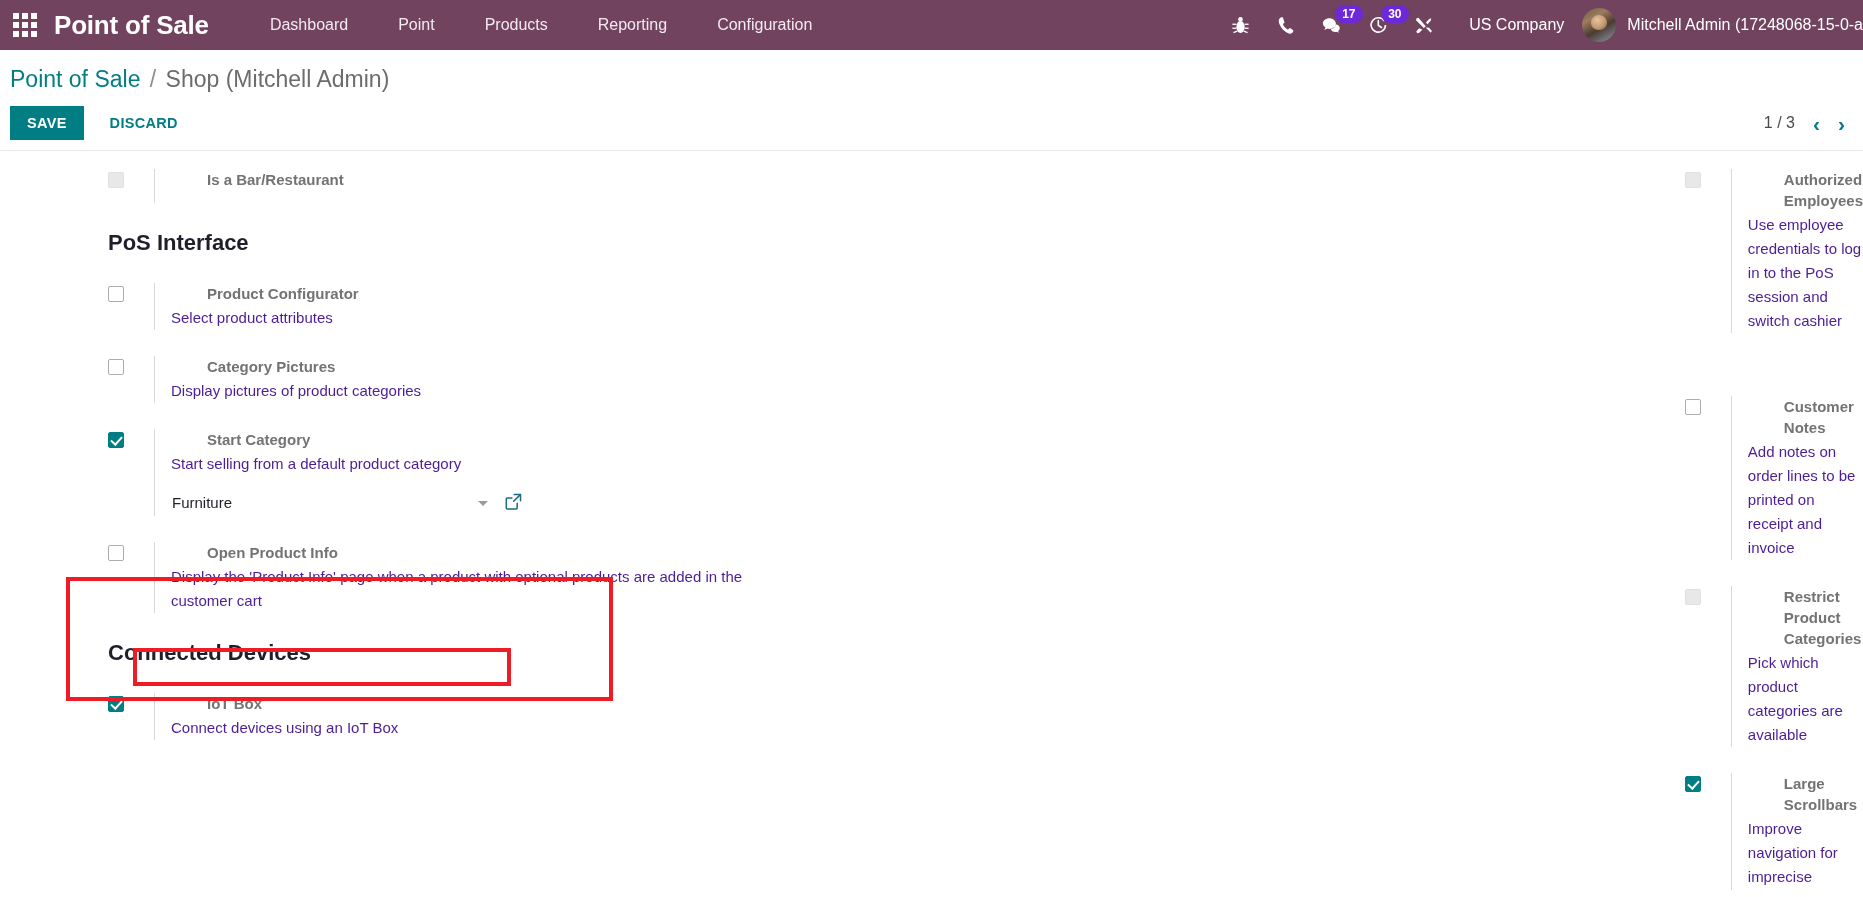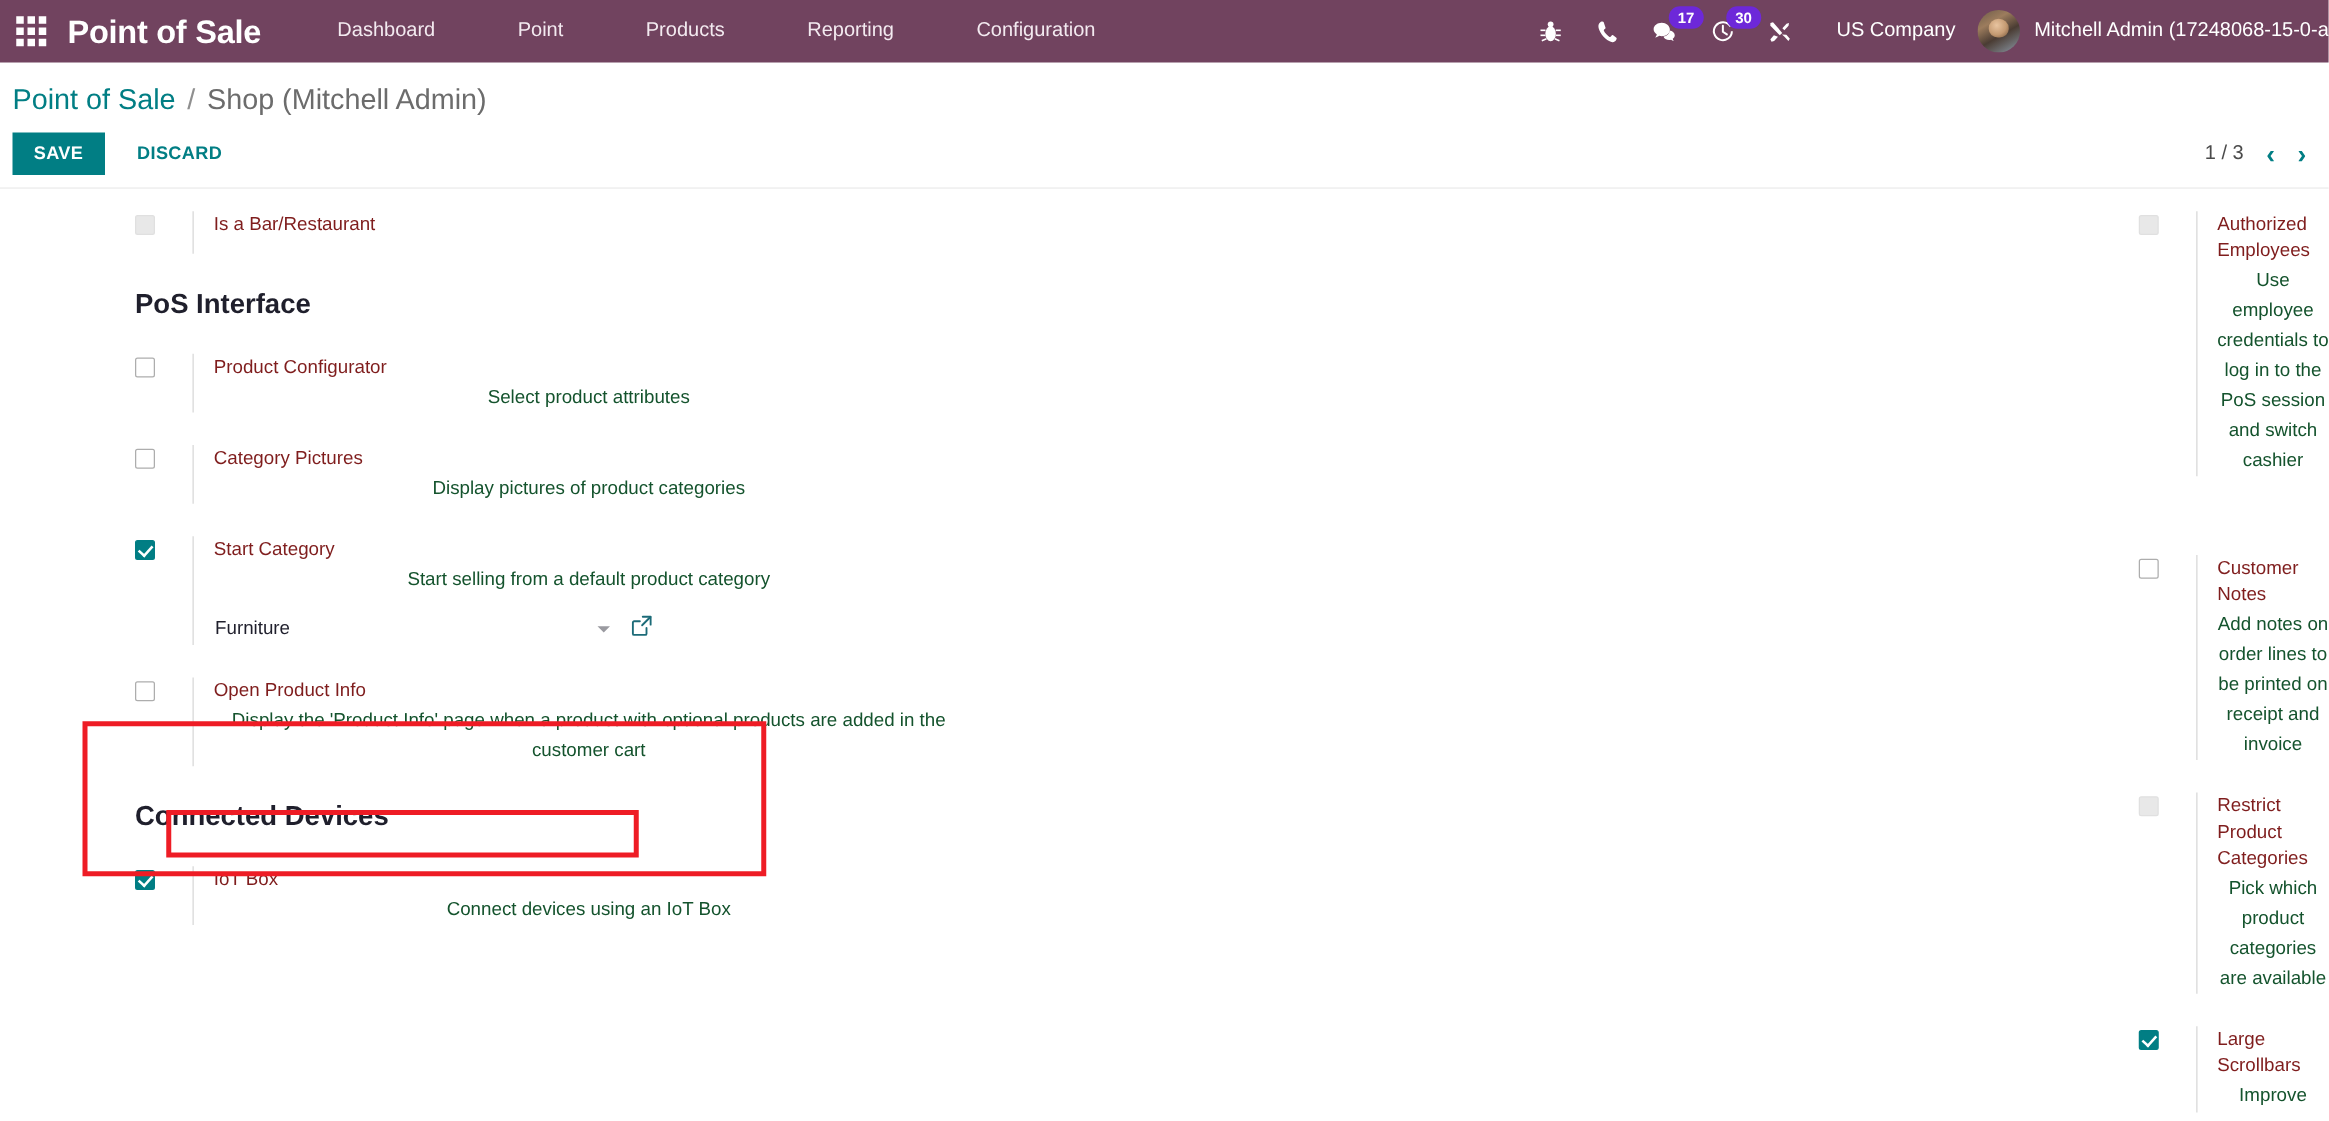--- a/index.html
+++ b/index.html
@@ -34,21 +34,21 @@
   .apps-grid i { background: #ffffff; display: block; width: 6px; height: 6px; }
   .brand {
     font-size: 26px;
     font-weight: 700;
     letter-spacing: -0.2px;
     color: #ffffff;
     margin-right: 36px;
     white-space: nowrap;
     cursor: pointer;
   }
-  .nav-links { display: flex; gap: 16px; }
+  .nav-links { display: flex; gap: 0px; }
   .nav-link {
     font-size: 16px;
     color: #f3eaf0;
     padding: 0 25px;
     line-height: 50px;
     white-space: nowrap;
     cursor: pointer;
   }
   .nav-right {
     margin-left: auto;
@@ -220,31 +220,31 @@
     cursor: default;
   }
   .setting-body {
     border-left: 1px solid #d8d8d8;
     padding-left: 16px;
     min-height: 34px;
     flex: 1;
   }
   .setting-title {
     font-size: 15px;
-    font-weight: 400;
-    color: #7f1d1d;
+    font-weight: 700;
+    color: #737373;
     line-height: 21px;
+    margin-left: 36px;
   }
   .setting-desc {
     font-size: 15px;
-    color: #14532d;
+    color: #4c1d95;
     line-height: 24px;
     margin-top: 2px;
     max-width: 600px;
-    text-align: center;
   }
   .setting-desc.wide { max-width: 600px; }
 
   .section-title {
     font-size: 22px;
     font-weight: 700;
     color: #1f1f2c;
     margin: 6px 0 26px 0;
     line-height: 28px;
   }

